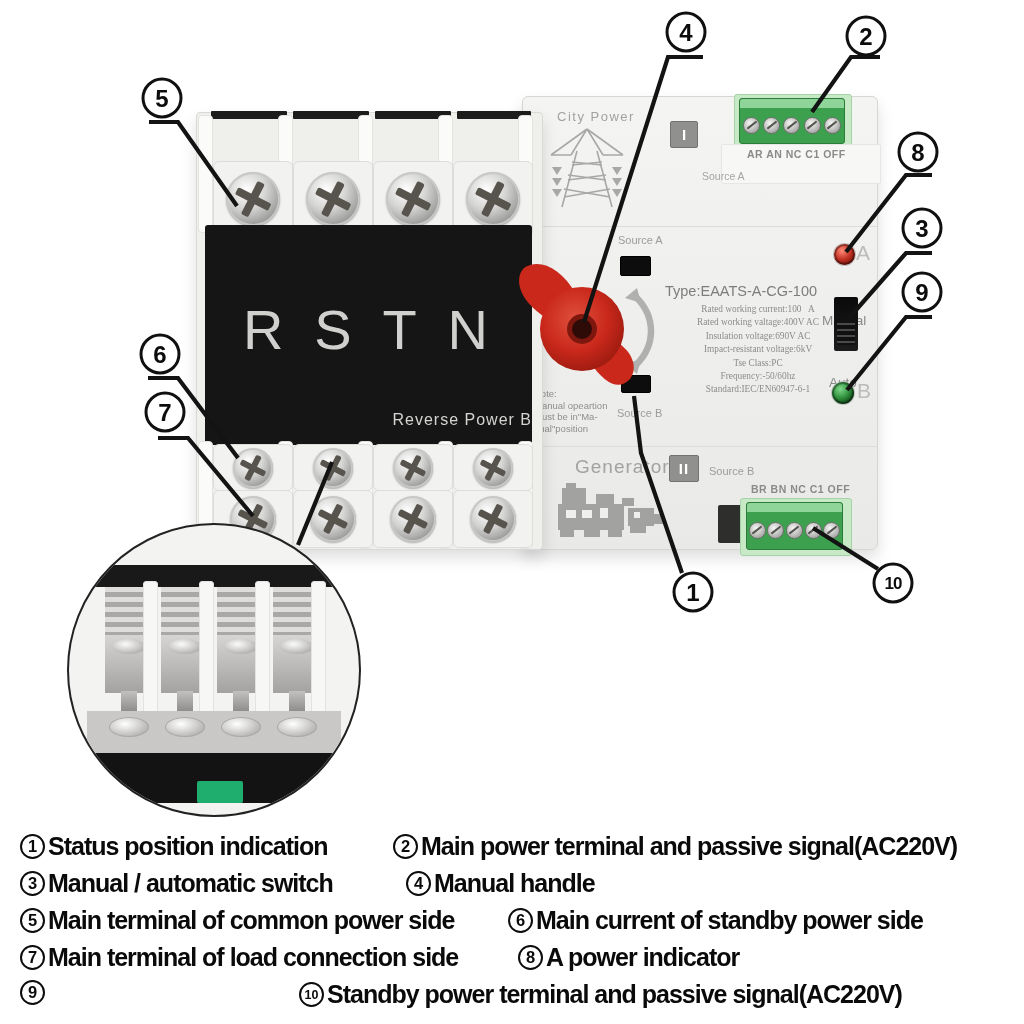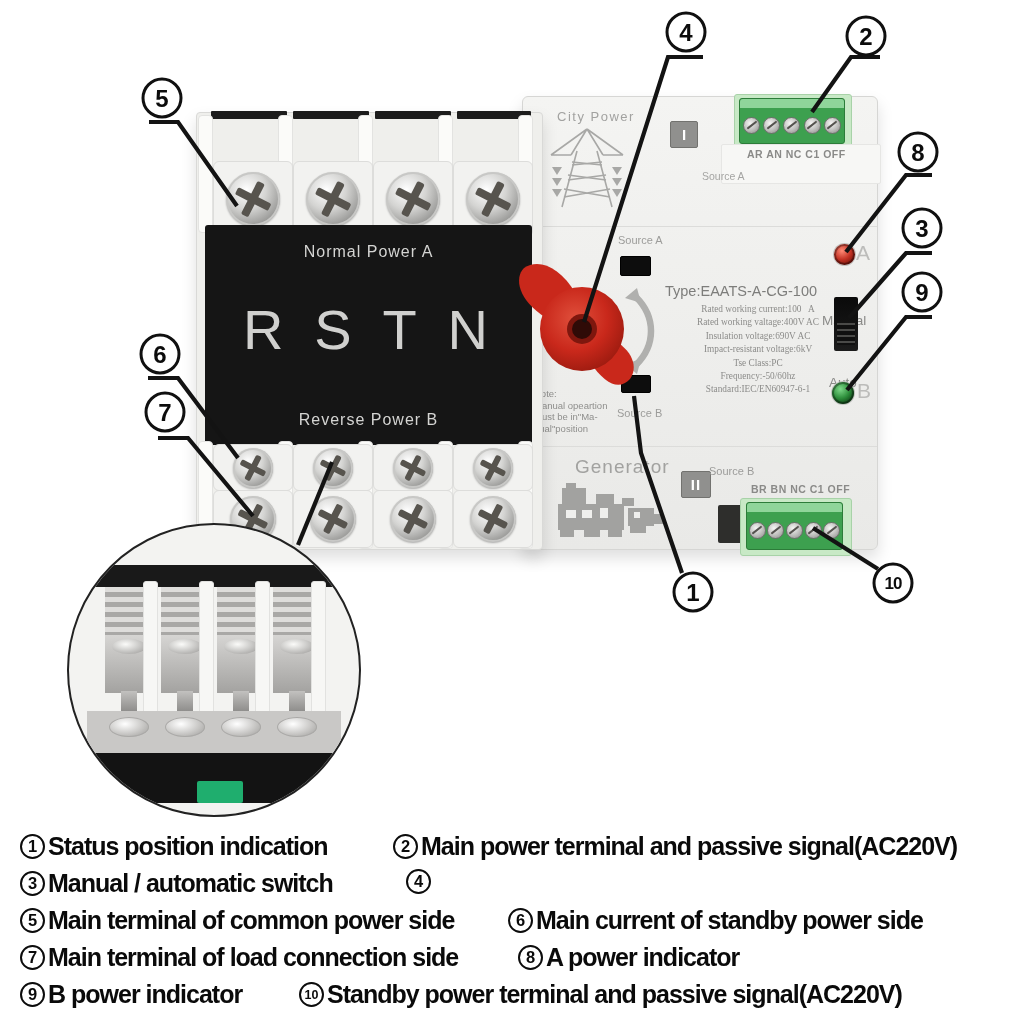--- a/index.html
+++ b/index.html
@@ -108,28 +108,27 @@
         <div class="screw s54"></div>
       </div>
     <div class="tcell" style="left:176px;top:48px;width:78px;height:74px;">
         <div class="screw s54"></div>
       </div>
     <div class="tcell" style="left:256px;top:48px;width:78px;height:74px;">
         <div class="screw s54"></div>
       </div>
 
     <div class="panel">
-      <div class="plabel" style="top:18px;">Normal Power A</div>
       <div class="phases">
         <span>R</span>
         <span>S</span>
         <span>T</span>
         <span>N</span>
       </div>
-      <div class="plabel" style="bottom:16px;">Reverse Power B</div>
+      <div class="plabel" style="bottom:16px;text-align:right;">Reverse Power B</div>
     </div>
 
     <div class="fin" style="left:1px;top:328px;height:106px;"></div>
     <div class="fin" style="left:81px;top:328px;height:106px;"></div>
     <div class="fin" style="left:161px;top:328px;height:106px;"></div>
     <div class="fin" style="left:241px;top:328px;height:106px;"></div>
     <div class="fin" style="left:321px;top:328px;height:106px;"></div>
 
     <div class="tcell" style="left:16px;top:331px;width:78px;height:45px;">
         <div class="screw s40"></div>
@@ -265,21 +264,21 @@
         <rect x="56" y="52" width="14" height="7"></rect>
           <rect x="78" y="48" width="16" height="7"></rect>
       </g>
       <g fill="#efefed">
         <rect x="14" y="32" width="10" height="8"></rect>
           <rect x="30" y="32" width="10" height="8"></rect>
         <rect x="48" y="30" width="8" height="10"></rect>
           <rect x="82" y="34" width="6" height="6"></rect>
       </g>
     </svg>
-    <div class="romanbox" style="left:158px;top:358px;width:28px;height:25px;letter-spacing:1px;margin-top:16px;">II</div>
+    <div class="romanbox" style="left:146px;top:358px;width:28px;height:25px;letter-spacing:1px;">II</div>
     <div class="dlabel" style="left:186px;top:368px;font-size:11px;">Source B</div>
     <div class="dlabel" style="left:228px;top:386px;font-size:10.5px;font-weight:bold;color:#8a8a88;letter-spacing:.5px;">BR BN NC C1 OFF</div>
     <div class="slot" style="left:195px;top:408px;width:34px;height:38px;"></div>
     <div class="gback" style="left:217px;top:401px;width:110px;height:56px;"></div>
     <div class="gterm" style="left:223px;top:405px;width:97px;height:48px;">
         <i class="gscrew"></i>
         <i class="gscrew"></i>
         <i class="gscrew"></i>
         <i class="gscrew"></i>
         <i class="gscrew"></i>
@@ -362,39 +361,39 @@
   <div class="lentry" style="left:393px;top:832px;">
       <span class="lnum">2</span>
       <span>Main power terminal and passive signal(AC220V)</span>
     </div>
   <div class="lentry" style="left:20px;top:869px;">
       <span class="lnum">3</span>
       <span>Manual / automatic switch</span>
     </div>
   <div class="lentry" style="left:406px;top:869px;">
       <span class="lnum">4</span>
+      <span>Manual handle</span>
     </div>
   <div class="lentry" style="left:20px;top:906px;">
       <span class="lnum">5</span>
       <span>Main terminal of common power side</span>
     </div>
   <div class="lentry" style="left:508px;top:906px;">
       <span class="lnum">6</span>
       <span>Main current of standby power side</span>
     </div>
   <div class="lentry" style="left:20px;top:943px;">
       <span class="lnum">7</span>
       <span>Main terminal of load connection side</span>
     </div>
   <div class="lentry" style="left:518px;top:943px;">
       <span class="lnum">8</span>
       <span>A power indicator</span>
     </div>
   <div class="lentry" style="left:20px;top:980px;">
       <span class="lnum">9</span>
-      <span>B power indicator</span>
     </div>
   <div class="lentry" style="left:299px;top:980px;">
       <span class="lnum small">10</span>
       <span>Standby power terminal and passive signal(AC220V)</span>
     </div>
 
 </div>
 
 </body></html>

